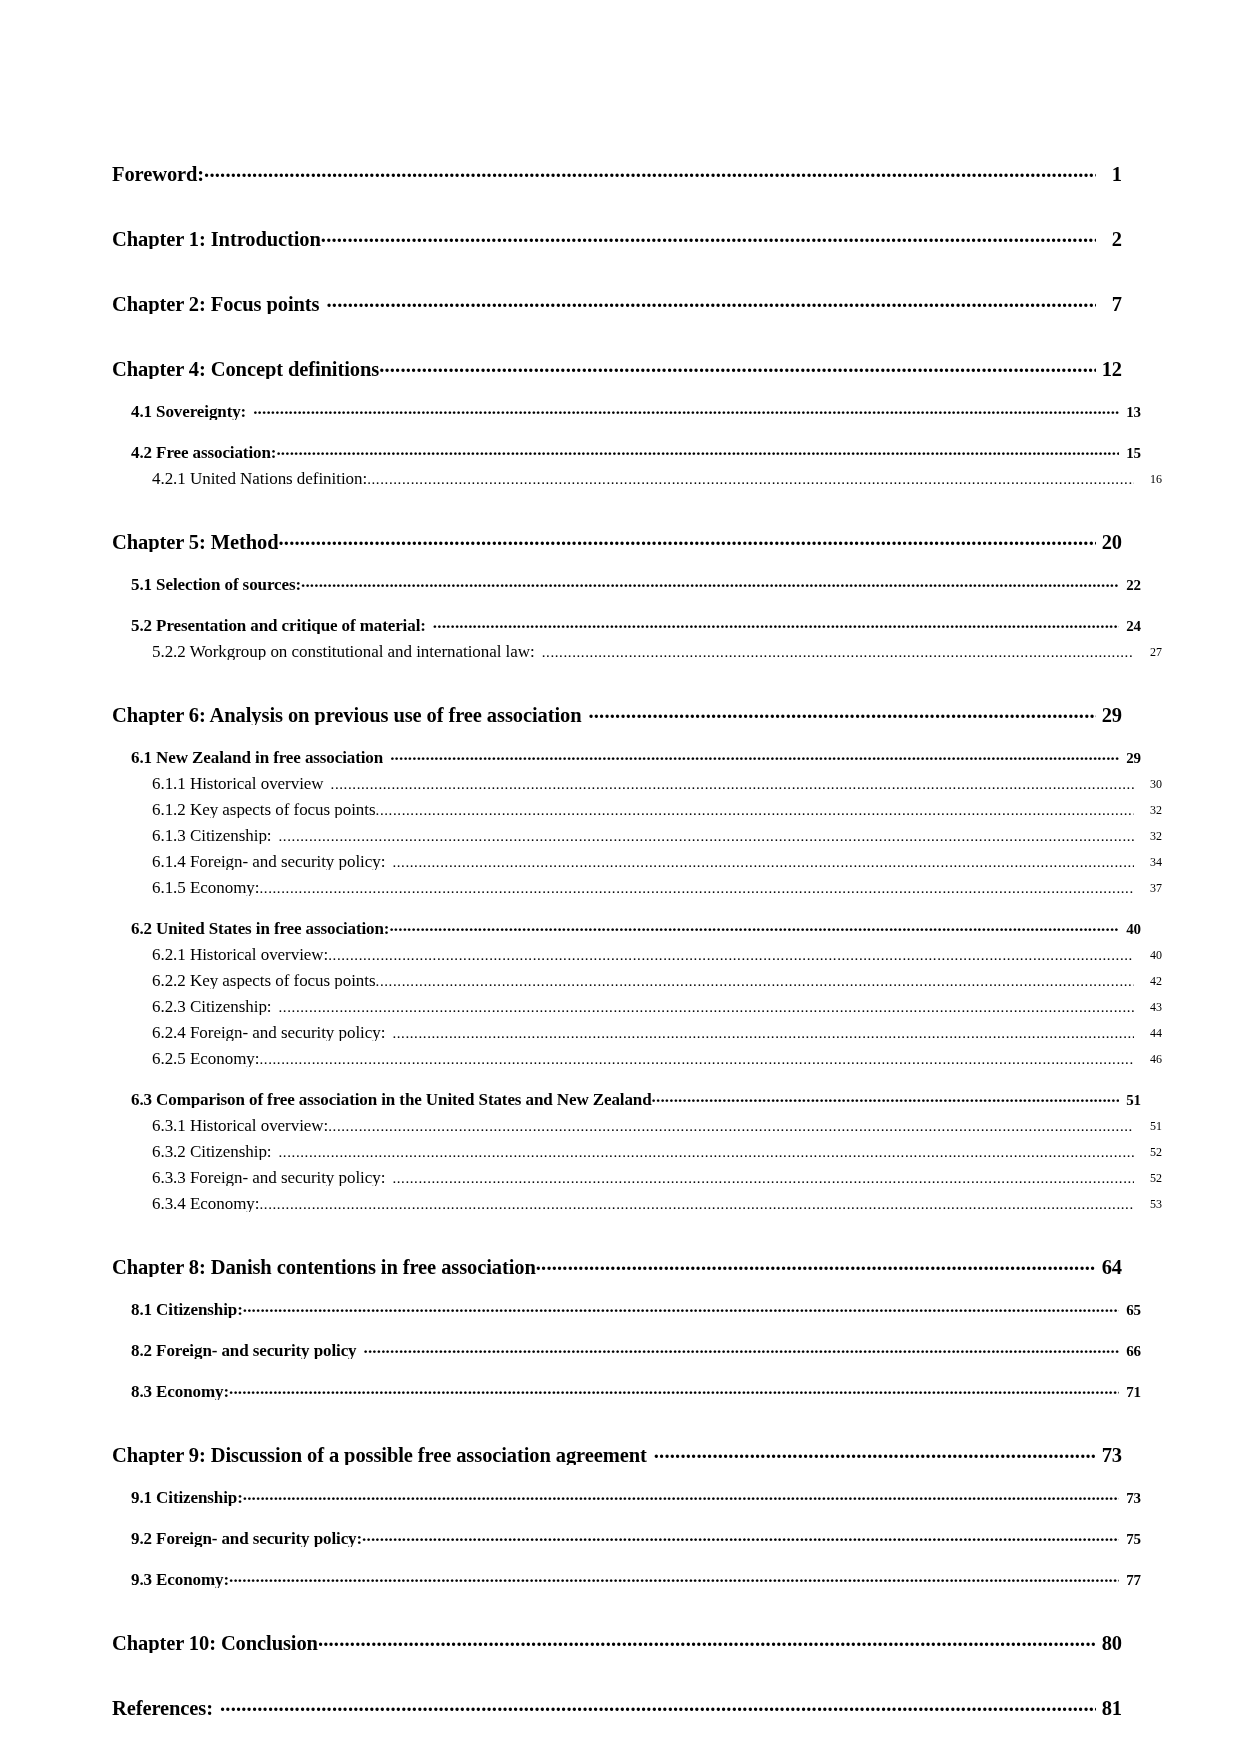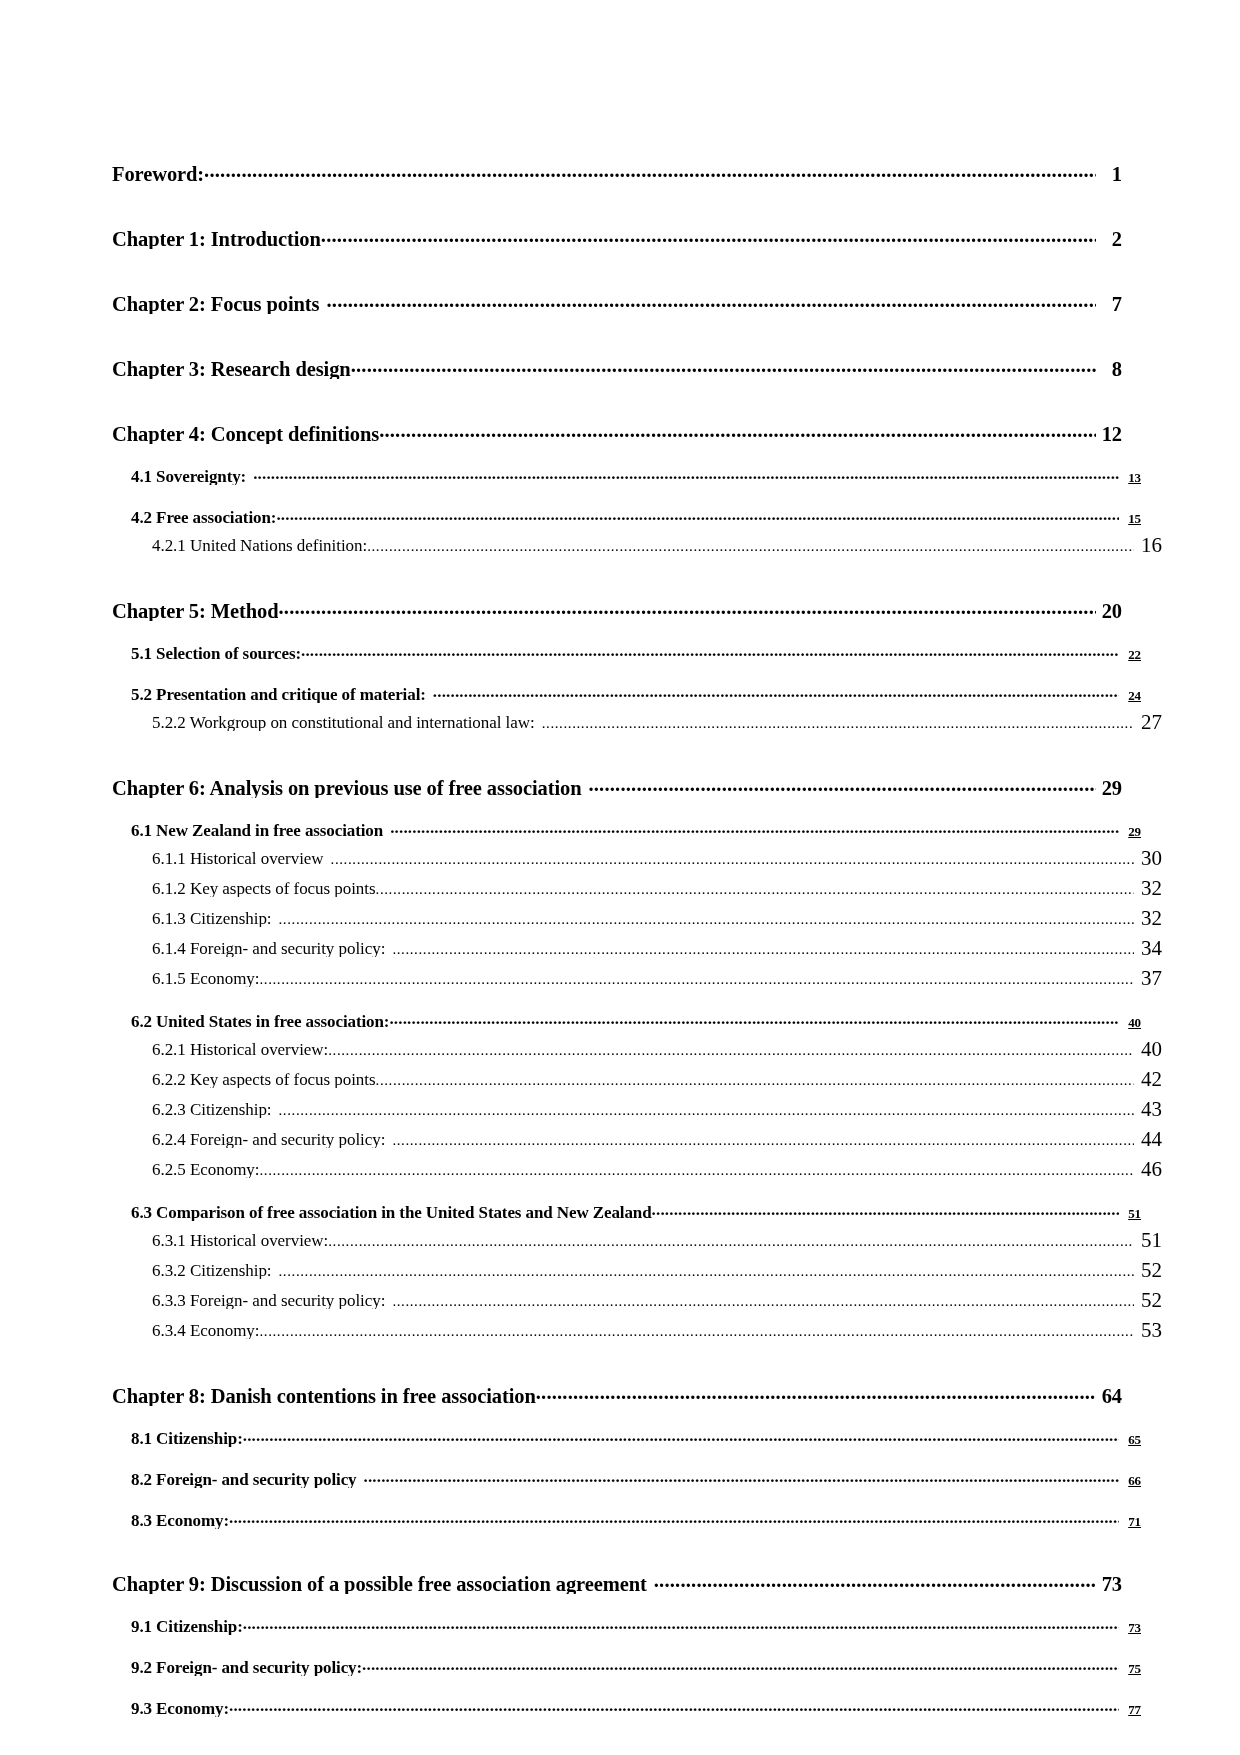--- a/index.html
+++ b/index.html
@@ -98,43 +98,42 @@
     margin-top: 21px;
     padding-left: 19px;
     letter-spacing: -0.1px;
   }
   .lvl2 .leader::before {
     font-size: 17px;
     font-weight: bold;
     letter-spacing: 0.01em;
   }
   .lvl2 .entry-page {
-    font-size: 13px;
+    font-size: 15px;
     font-weight: bold;
     min-width: 22px;
-    text-decoration: underline;
   }
 
   
   .lvl3 {
     font-size: 17px;
     font-weight: normal;
     line-height: 1.0;
     margin-top: 9px;
     padding-left: 40px;
     letter-spacing: -0.05px;
     align-items: center;
   }
   .lvl3 .leader::before {
     font-size: 15px;
     font-weight: normal;
     letter-spacing: 0.04em;
   }
   .lvl3 .entry-page {
-    font-size: 21px;
+    font-size: 12px;
     font-weight: normal;
     min-width: 22px;
     padding-left: 6px;
   }
 
   
   .entry-title.has-gap { padding-right: 7px; }
 </style>
 </head>
 <body>
@@ -150,25 +149,20 @@
         <span class="entry-title">Chapter 1: Introduction</span>
         <span class="leader"></span>
         <span class="entry-page">2</span>
       </div>
       <div class="toc-entry lvl1">
         <span class="entry-title has-gap">Chapter 2: Focus points</span>
         <span class="leader"></span>
         <span class="entry-page">7</span>
       </div>
       <div class="toc-entry lvl1">
-        <span class="entry-title">Chapter 3: Research design</span>
-        <span class="leader"></span>
-        <span class="entry-page">8</span>
-      </div>
-      <div class="toc-entry lvl1">
         <span class="entry-title">Chapter 4: Concept definitions</span>
         <span class="leader"></span>
         <span class="entry-page">12</span>
       </div>
       <div class="toc-entry lvl2">
         <span class="entry-title has-gap">4.1 Sovereignty:</span>
         <span class="leader"></span>
         <span class="entry-page">13</span>
       </div>
       <div class="toc-entry lvl2">

